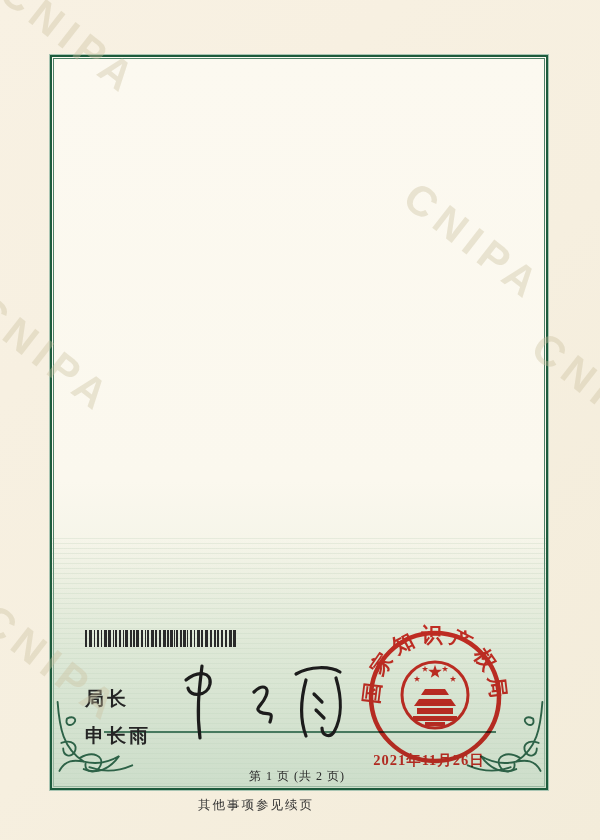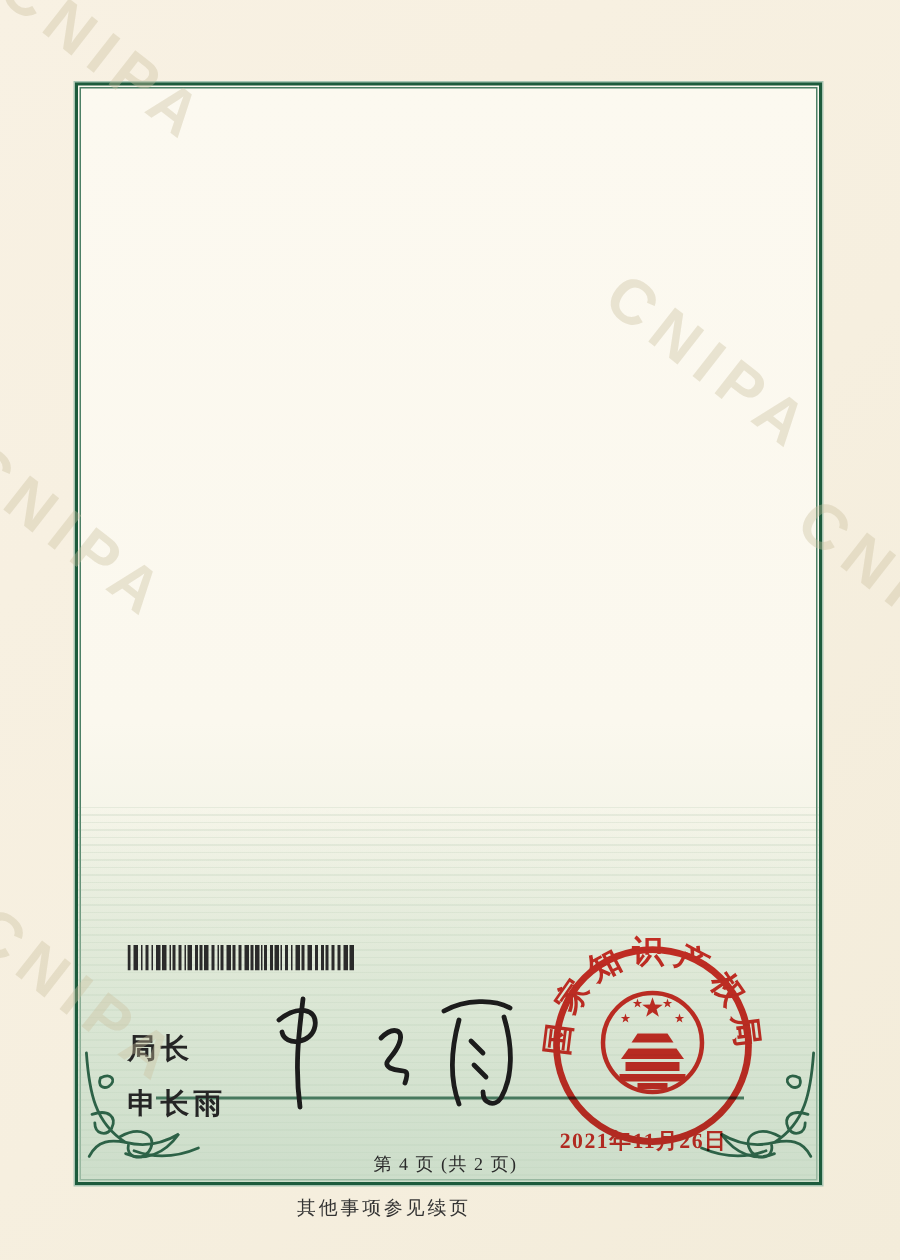--- a/index.html
+++ b/index.html
@@ -342,16 +342,16 @@
       <use href="#star" transform="translate(103,67) scale(0.55)"></use>
       <path d="M64,94 L106,94 L101,87 L69,87 Z"></path>
       <path d="M71,83 L99,83 L95,77 L75,77 Z"></path>
       <rect x="67" y="96" width="36" height="6"></rect>
       <rect x="63" y="104" width="44" height="5"></rect>
       <rect x="75" y="110" width="20" height="4"></rect>
     </g>
     <text x="79" y="153" text-anchor="middle" font-size="14.5" font-weight="bold" fill="#d8251d" letter-spacing="1" font-family="Liberation Serif, DejaVu Serif, serif">2021年11月26日</text>
   </svg>
 
-  <div class="page-num">第 4 页 (共 2 页)</div>
+  <div class="page-num">第 1 页 (共 2 页)</div>
   <div class="continuation">其他事项参见续页</div>
 
 </div>
 
 </body></html>

